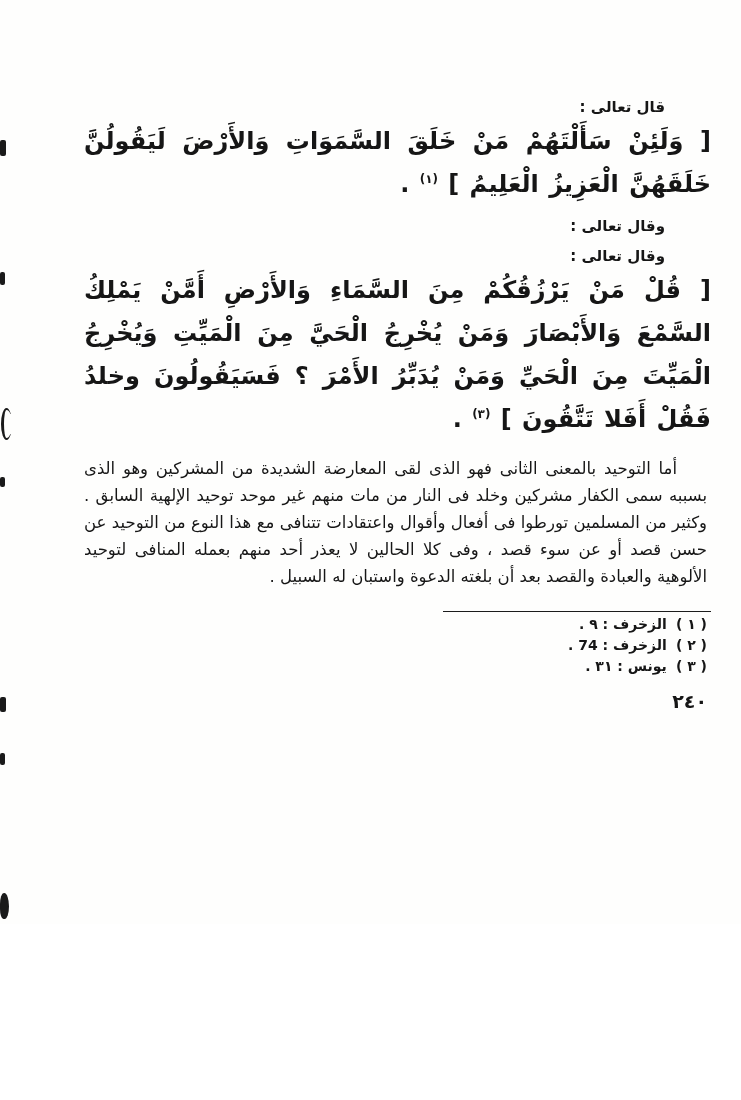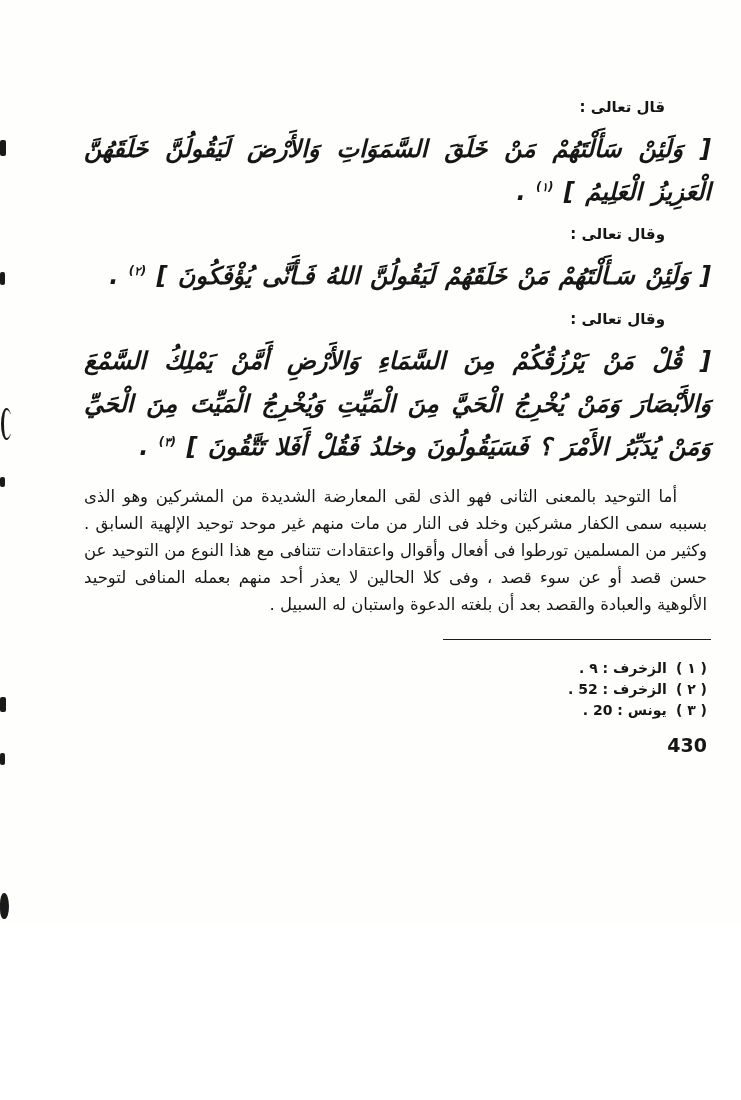--- a/index.html
+++ b/index.html
@@ -27,42 +27,41 @@
     margin: 0 46px 2px 0;
   }
   .intro-mid {
     margin-top: 12px;
   }
   .verse {
     font-size: 24px;
     font-weight: bold;
     line-height: 1.78;
     text-align: justify;
-    margin: 12px 0 8px 0;
+    margin: 4px 0 8px 0;
     word-spacing: 2px;
-    font-style: italic;
   }
   .verse sup {
     font-size: 12px;
     font-weight: bold;
     line-height: 0;
   }
   .commentary {
     font-size: 16.5px;
     line-height: 1.63;
     text-align: justify;
     text-indent: 30px;
     margin: 16px 4px 0 0;
   }
   .commentary.second { margin-top: 14px; }
   .footnotes {
     width: 268px;
     margin-top: 20px;
     border-top: 1.5px solid #1c1c1c;
-    padding-top: 20px;
+    padding-top: 4px;
     font-size: 14px;
     font-weight: bold;
   }
   .footnote-item { margin: 0 4px 5px 0; }
   .footnote-item .fn-marker { display: inline-block; margin-left: 9px; }
   .page-number {
     font-size: 19px;
     font-weight: bold;
     margin: 16px 4px 0 0;
   }
@@ -96,31 +95,30 @@
   <div class="artifact blob" style="left:0; top:927px; width:12px; height:22px;"></div>
 
   <div class="content">
 
     <p class="intro">قال تعالى :</p>
 
     <p class="verse"><span>[ وَلَئِنْ سَأَلْتَهُمْ مَنْ خَلَقَ السَّمَوَاتِ وَالأَرْضَ لَيَقُولُنَّ خَلَقَهُنَّ الْعَزِيزُ الْعَلِيمُ ] </span><sup>(١)</sup><span> .</span></p>
 
     <p class="intro intro-mid">وقال تعالى :</p>
 
-    <p class="verse"><span>[ وَلَئِنْ سَـأَلْتَهُمْ مَنْ خَلَقَهُمْ لَيَقُولُنَّ اللهُ فَـأَنَّى يُؤْفَكُونَ ] </span><sup>(٢)</sup><span> .</span></p>
 
     <p class="intro intro-mid">وقال تعالى :</p>
 
     <p class="verse"><span>[ قُلْ مَنْ يَرْزُقُكُمْ مِنَ السَّمَاءِ وَالأَرْضِ أَمَّنْ يَمْلِكُ السَّمْعَ وَالأَبْصَارَ وَمَنْ يُخْرِجُ الْحَيَّ مِنَ الْمَيِّتِ وَيُخْرِجُ الْمَيِّتَ مِنَ الْحَيِّ وَمَنْ يُدَبِّرُ الأَمْرَ ؟ فَسَيَقُولُونَ وخلدُ فَقُلْ أَفَلا تَتَّقُونَ ] </span><sup>(٣)</sup><span> .</span></p>
 
     <p class="commentary">أما التوحيد بالمعنى الثانى فهو الذى لقى المعارضة الشديدة من المشركين وهو الذى بسببه سمى الكفار مشركين وخلد فى النار من مات منهم غير موحد توحيد الإلهية السابق . وكثير من المسلمين تورطوا فى أفعال وأقوال واعتقادات تتنافى مع هذا النوع من التوحيد عن حسن قصد أو عن سوء قصد ، وفى كلا الحالين لا يعذر أحد منهم بعمله المنافى لتوحيد الألوهية والعبادة والقصد بعد أن بلغته الدعوة واستبان له السبيل .</p>
 
 
     <div class="footnotes">
       <div class="footnote-item"><span class="fn-marker">( ١ )</span><span>الزخرف : ٩ .</span></div>
-      <div class="footnote-item"><span class="fn-marker">( ٢ )</span><span>الزخرف : 52 .</span></div>
-      <div class="footnote-item"><span class="fn-marker">( ٣ )</span><span>يونس : 20 .</span></div>
+      <div class="footnote-item"><span class="fn-marker">( ٢ )</span><span>الزخرف : 74 .</span></div>
+      <div class="footnote-item"><span class="fn-marker">( ٣ )</span><span>يونس : ٣١ .</span></div>
     </div>
 
-    <div class="page-number">430</div>
+    <div class="page-number">٢٤٠</div>
 
   </div>
 </div>
 
 </body></html>

